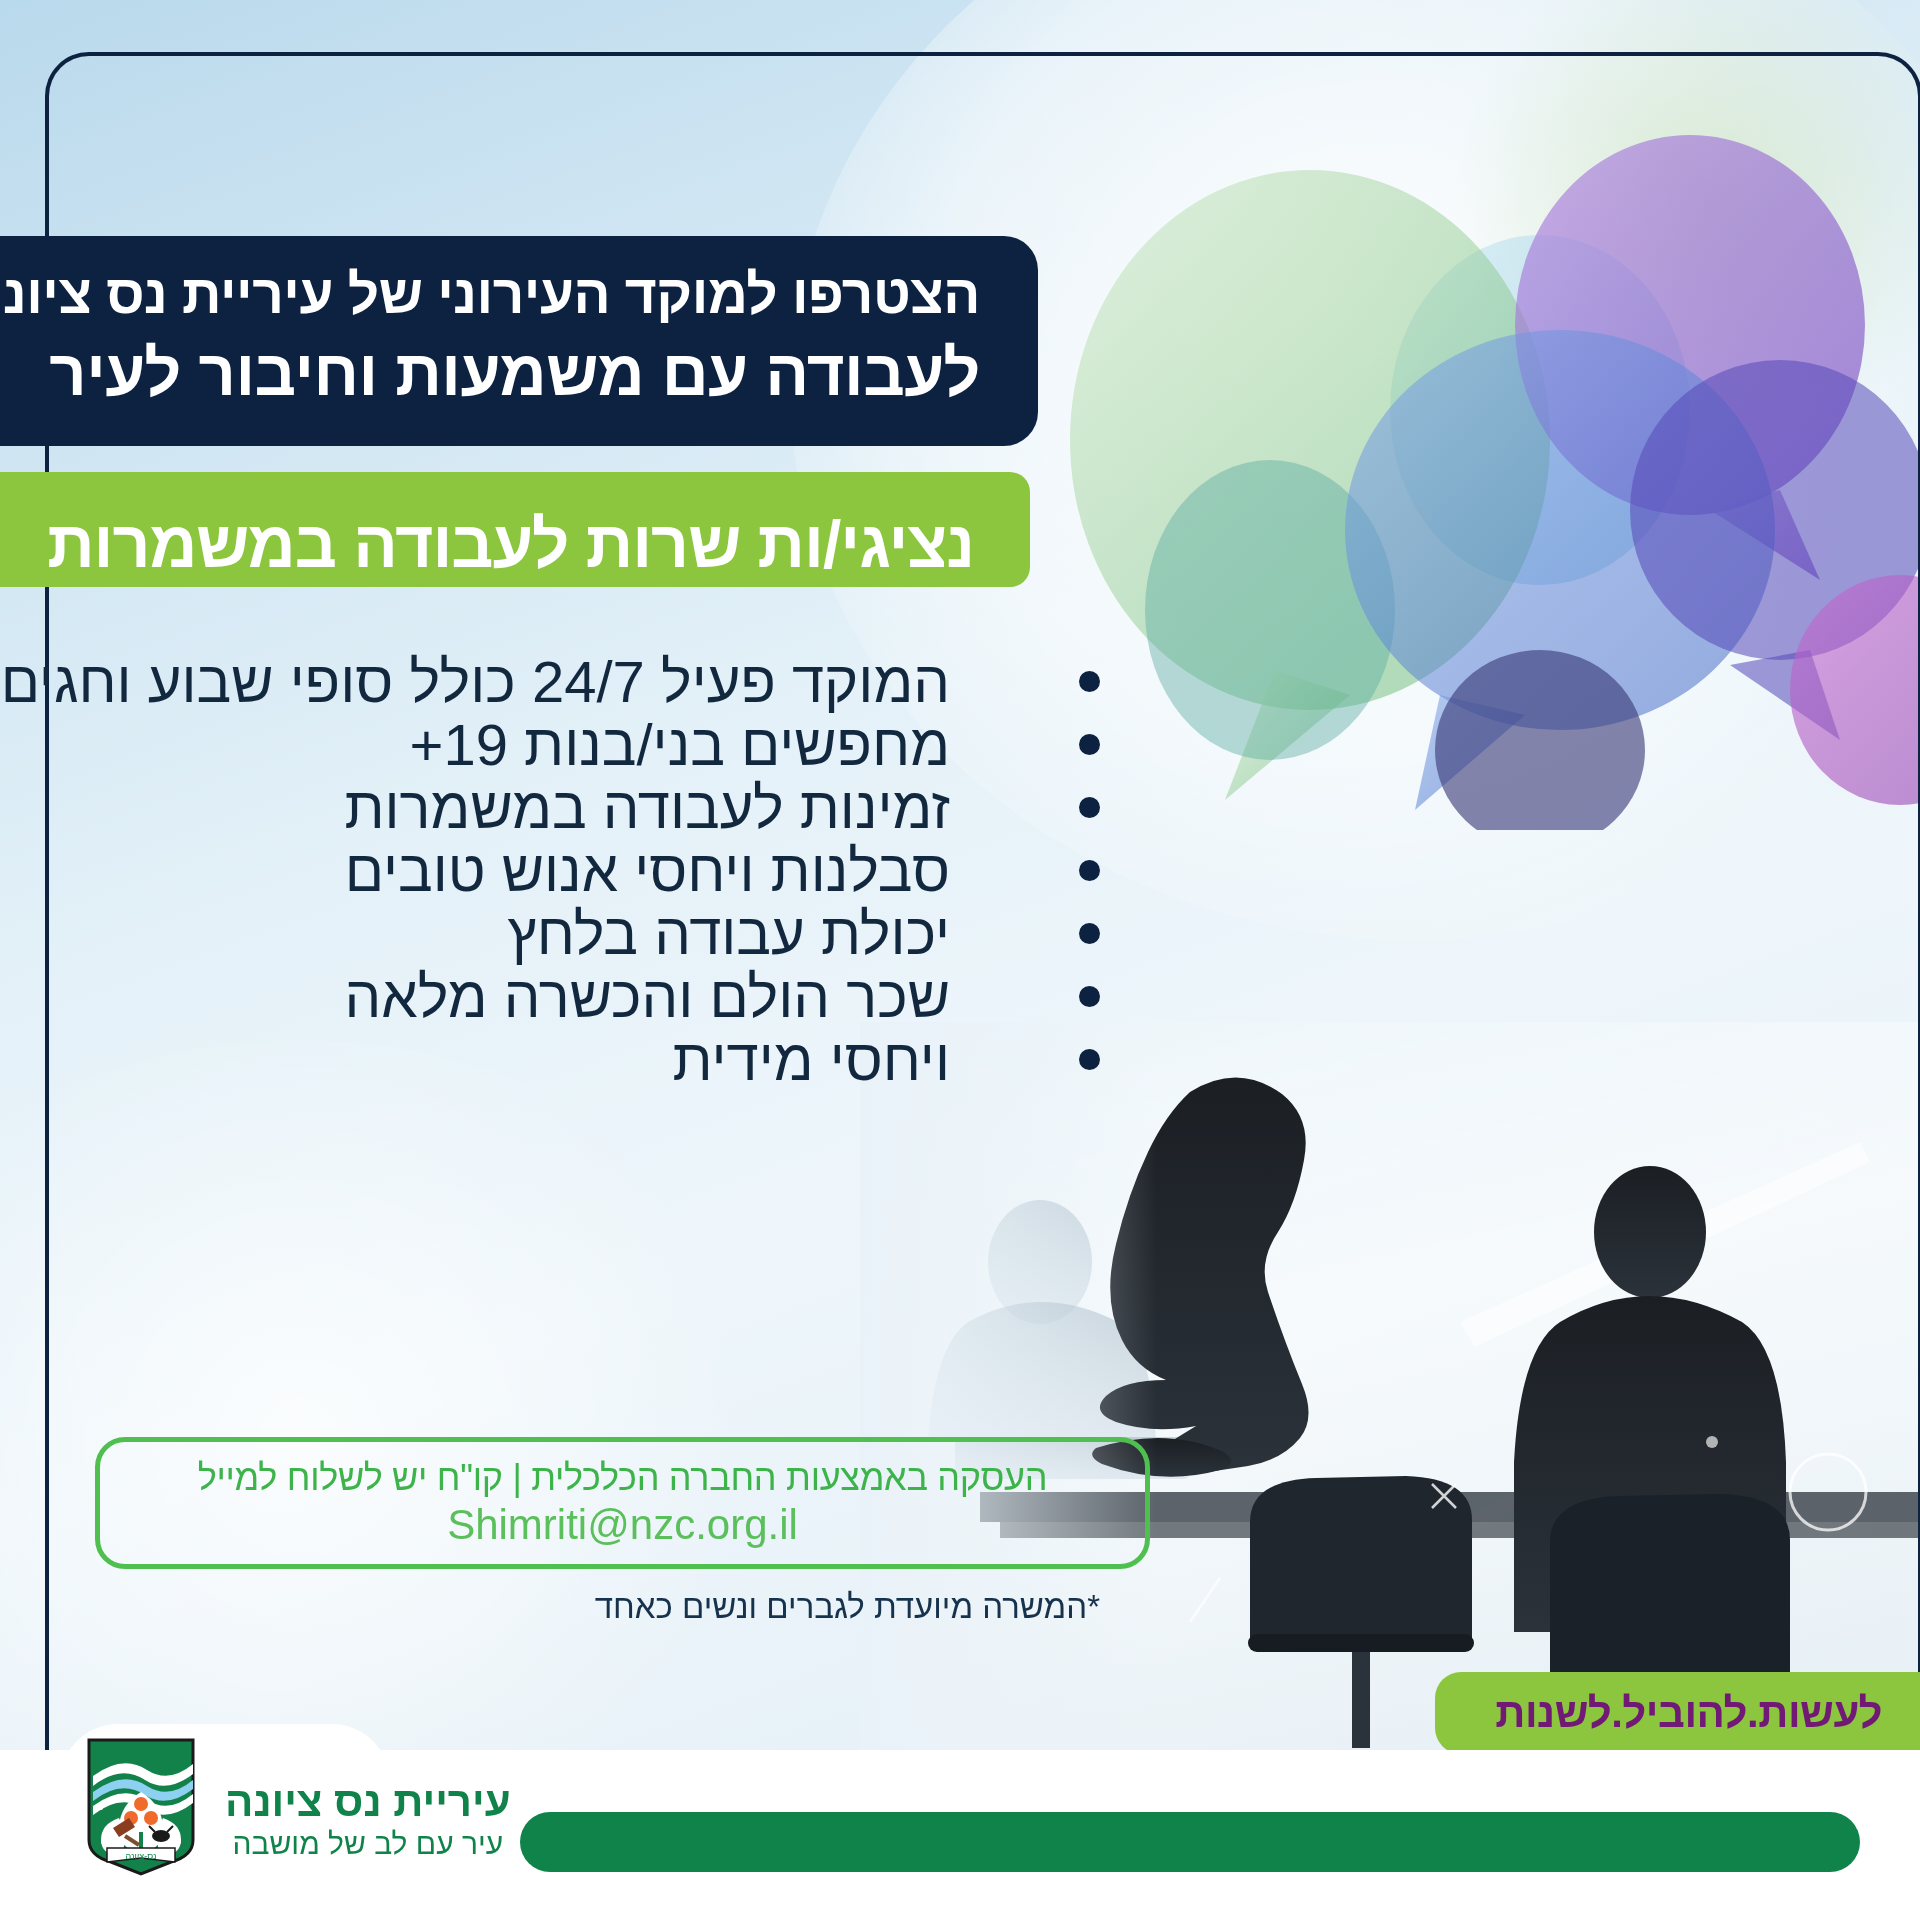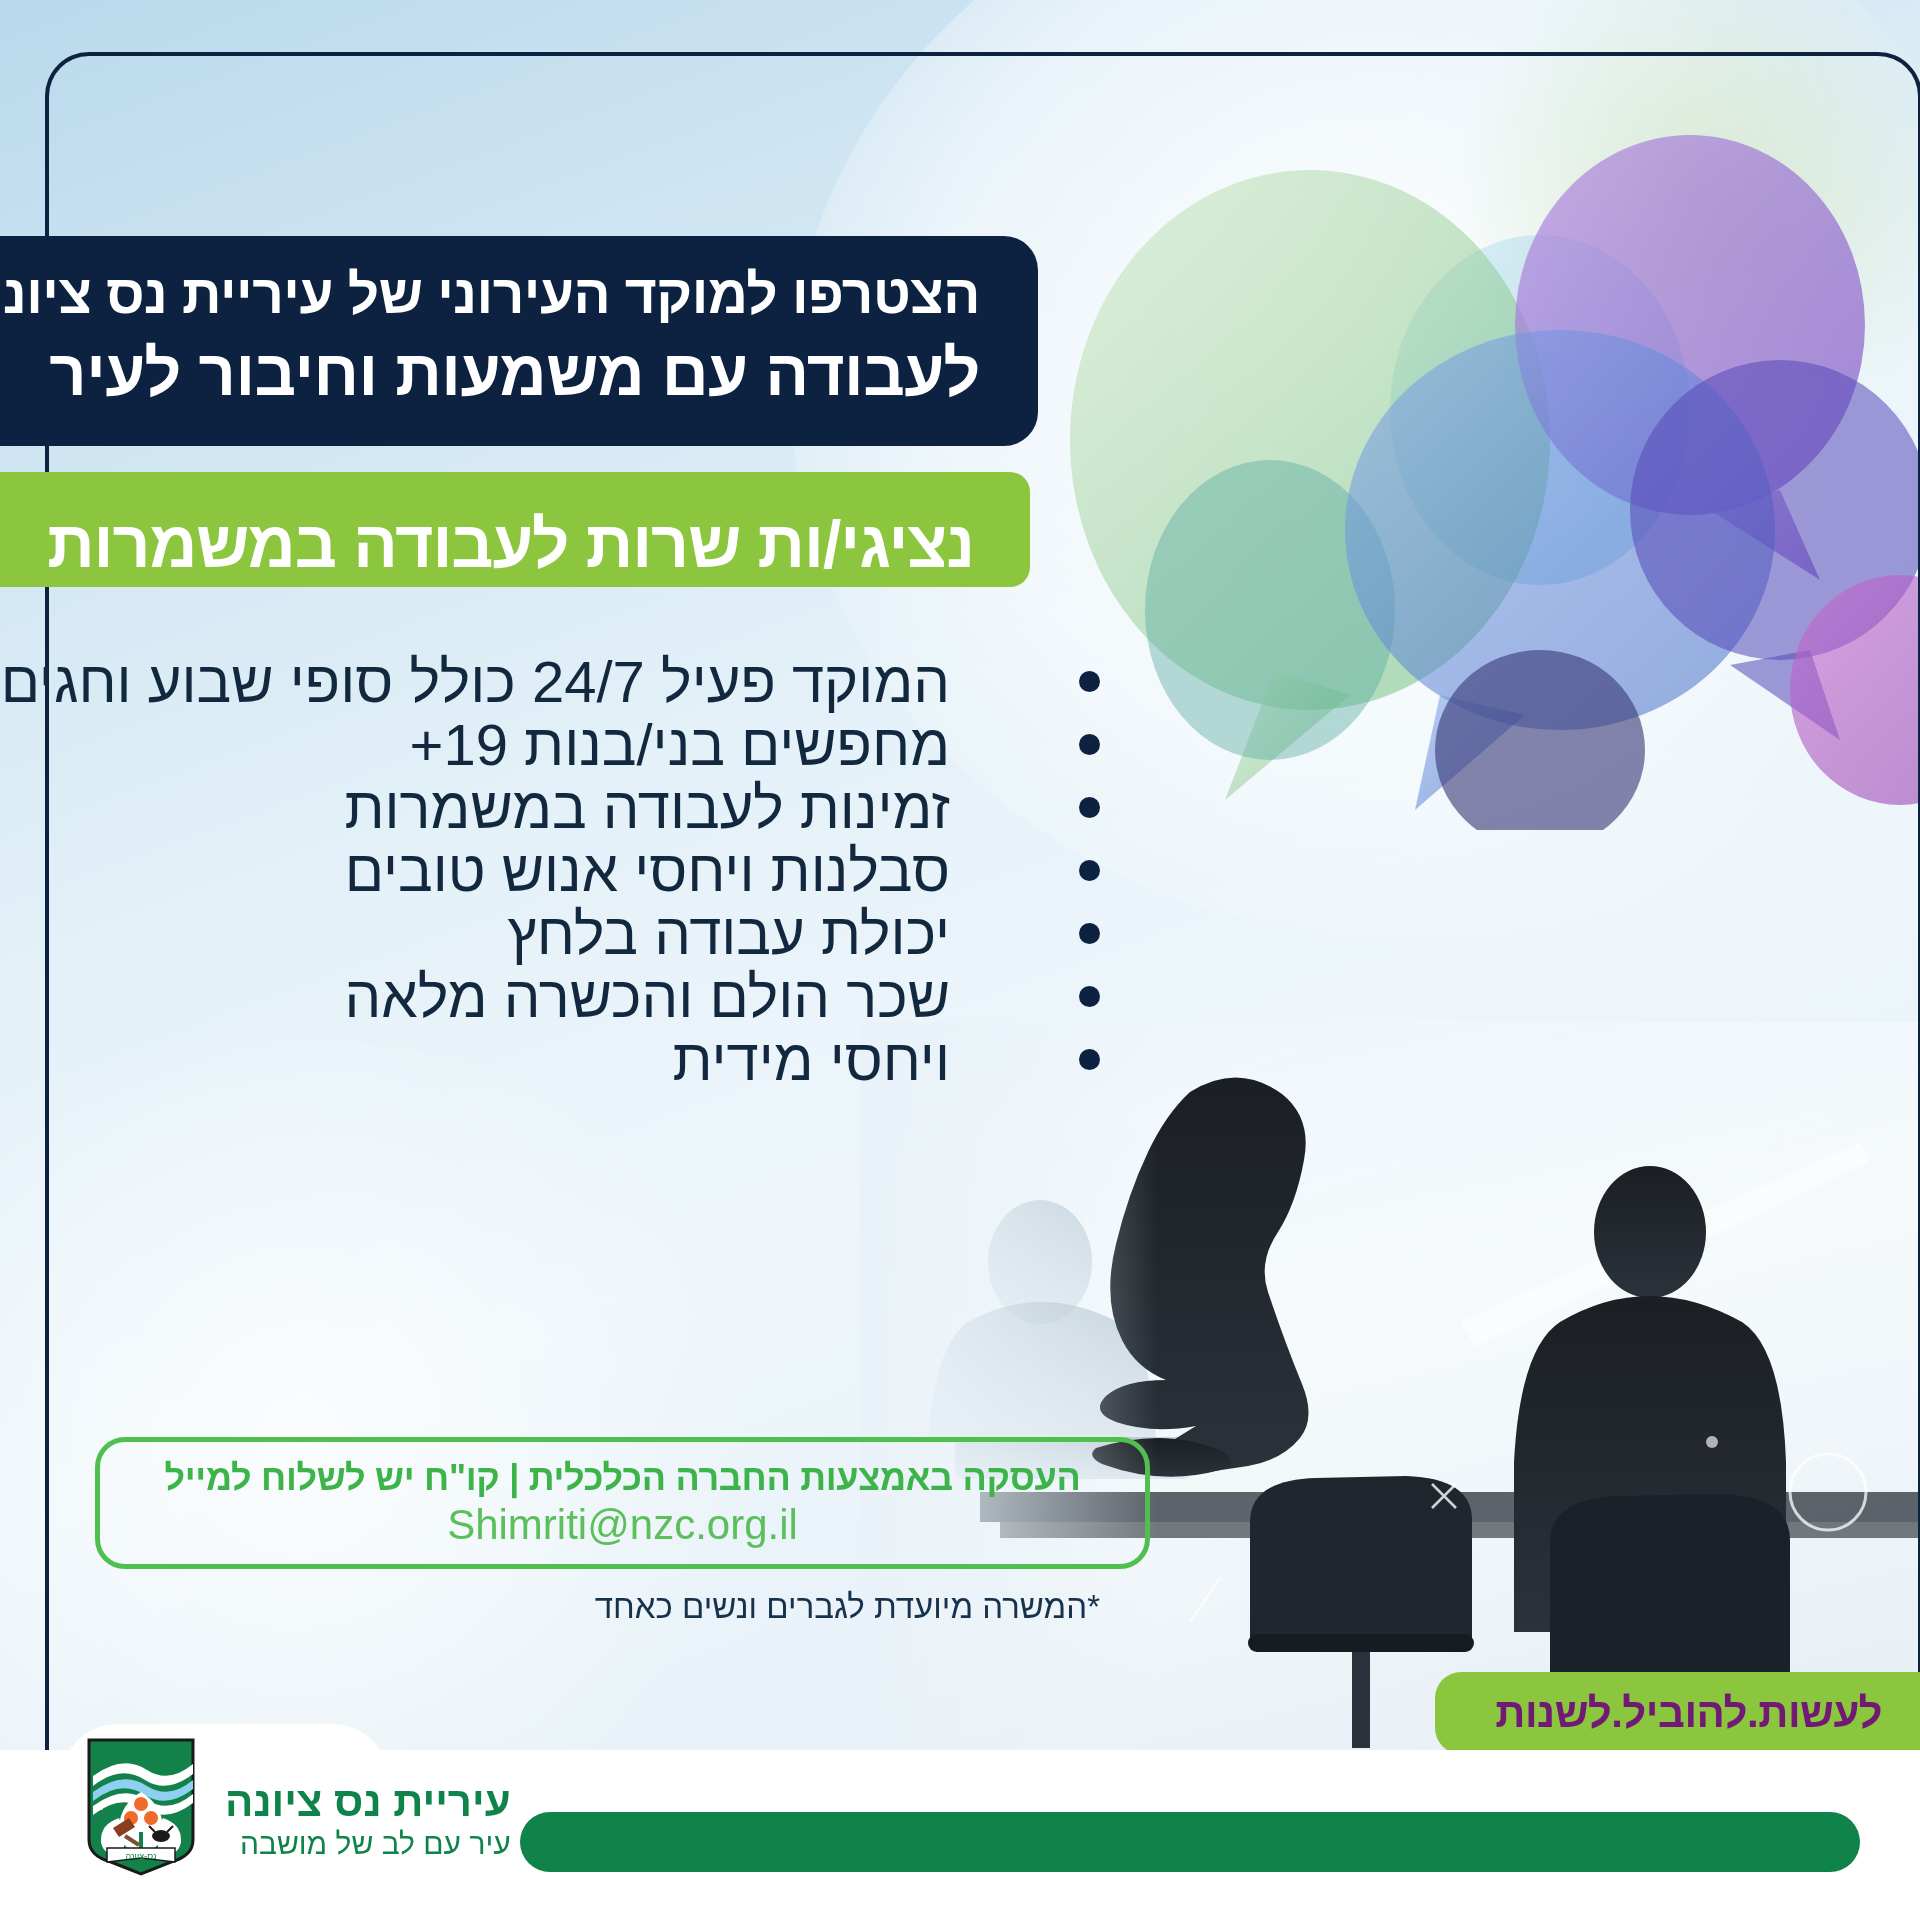--- a/index.html
+++ b/index.html
@@ -124,21 +124,21 @@
   .contactbox{
     position:absolute; left:95px; top:1437px;
     width:1055px; height:132px;
     border:5px solid #4fbf4f;
     border-radius:30px;
     z-index:7;
     display:flex; flex-direction:column; align-items:center; justify-content:center;
     gap:2px;
   }
   .contactbox .cline1{
-    color:#3cb44a; font-size:36px; font-weight:700; white-space:nowrap; letter-spacing:-.3px;
+    color:#3cb44a; font-size:36px; font-weight:400; white-space:nowrap; letter-spacing:-.3px;
   }
   .contactbox .cline2{
     color:#5bbf5b; font-size:42px; font-weight:400; white-space:nowrap; direction:ltr;
   }
 
   
   .footnote{
     position:absolute; right:820px; top:1588px;
     color:#17324d; font-size:33px; font-weight:400; white-space:nowrap; z-index:7;
   }
@@ -171,21 +171,21 @@
     position:absolute; left:0; bottom:0; width:1920px; height:170px;
     display:flex; align-items:center; z-index:10;
   }
 
   .crest{
     position:absolute; left:85px; bottom:42px;
     width:112px; height:142px; z-index:11;
   }
   .logo-text{
     position:absolute; left:225px; bottom:58px; z-index:11;
-    text-align:right;
+    text-align:center;
   }
   .logo-text .lt1{
     color:#10834a; font-size:42px; font-weight:800; line-height:1.05; white-space:nowrap;
   }
   .logo-text .lt2{
     color:#10834a; font-size:30px; font-weight:400; line-height:1.2; white-space:nowrap; margin-top:2px;
   }
 
   .greenbar{
     position:absolute; left:520px; bottom:48px;

